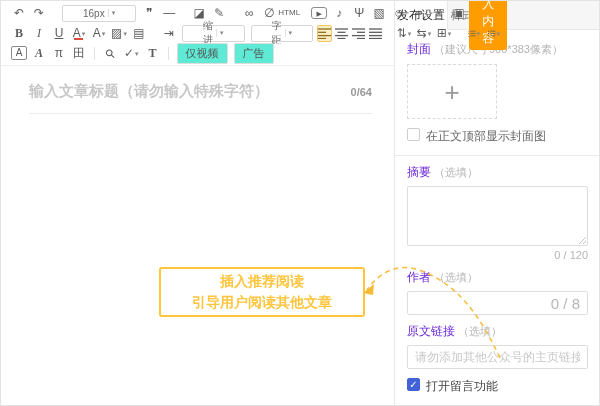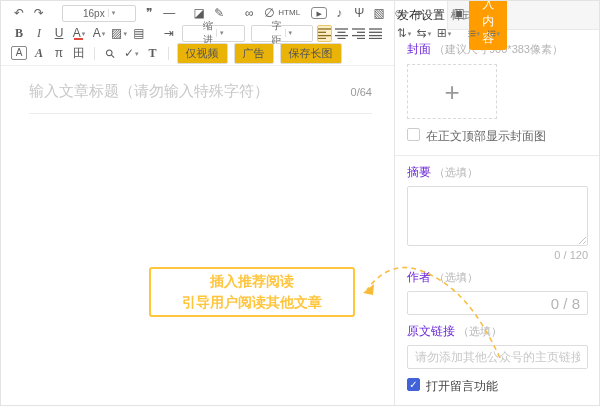--- a/index.html
+++ b/index.html
@@ -22,32 +22,32 @@
   .colorbar { display:inline-block; width:9px; height:2px; background:#e04a3a; position:absolute; bottom:2px; left:3px; }
   .rel { position:relative; }
   .caret { font-size:7px; color:#888; margin-left:1px; }
   .tsep { width:1px; height:13px; background:#e2e2e2; margin:0 5px; }
   .tselect { display:inline-flex; align-items:center; height:17px; border:1px solid #d6d6d6; border-radius:2px; padding:0 20px; font-size:10px; color:#666; margin:0 3px; cursor:pointer; }
   .tselect .caret { border-left:1px solid #e0e0e0; padding-left:3px; margin-left:3px; }
   .spacer { flex:1; }
   .import-btn { background:#ff9c00; color:#fff; border:none; border-radius:3px; font-size:12px; padding:3px 13px; margin-right:4px; cursor:pointer; font-family:inherit; }
   .align-ic { display:inline-flex; align-items:center; justify-content:center; width:19px; height:17px; margin:0 1px; border:1px solid transparent; border-radius:2px; cursor:pointer; }
   .align-ic.active { background:#fdeec3; border-color:#eec66a; }
-  .tbtn { border:1px solid #dcdcdc; background:#eab308; color:#555; font-size:11px; padding:2px 8px; border-radius:2px; margin:0 3px; cursor:pointer; font-family:inherit; }
+  .tbtn { border:1px solid #dcdcdc; background:#5eead4; color:#555; font-size:11px; padding:2px 8px; border-radius:2px; margin:0 3px; cursor:pointer; font-family:inherit; }
 
   
   .title-block { padding:16px 22px 0 28px; }
-  .title-row { display:flex; align-items:baseline; }
+  .title-row { display:flex; align-items:baseline;font-weight:bold; }
   .title-ph { flex:1; font-size:15px; color:#c7c7c7; }
   .title-count { font-size:11px; color:#999; }
   .title-divider { border-bottom:1px solid #ededed; margin-top:12px; }
   .canvas { flex:1; background:#fff; }
 
   
-  .tooltip { position:absolute; left:148px; top:266px; width:206px; height:50px; background:#fff; border:2px solid #ffc53d; border-radius:3px; display:flex; flex-direction:column; align-items:center; justify-content:center; color:#ffc53d; font-size:14px; font-weight:bold; line-height:21px; z-index:40; }
+  .tooltip { position:absolute; left:158px; top:266px; width:206px; height:50px; background:#fff; border:2px solid #ffc53d; border-radius:3px; display:flex; flex-direction:column; align-items:center; justify-content:center; color:#ffc53d; font-size:14px; font-weight:bold; line-height:21px; z-index:40; }
 
   
   .panel { width:205px; height:100%; display:flex; flex-direction:column; background:#fff; }
   .tabs { height:29px; background:#f6f6f7; border-bottom:1px solid #e8e8e8; display:flex; flex-shrink:0; }
   .tab { width:53px; text-align:center; line-height:29px; font-size:12px; color:#808080; cursor:pointer; }
   .tab.active { background:#fff; color:#333; border-right:1px solid #e8e8e8; margin-bottom:-1px; }
   .panel-body { flex:1; padding:6px 12px 0 12px; overflow:hidden; font-size:12px; color:#555; }
   .lbl-row { display:flex; align-items:baseline; margin-top:8px; }
   .lbl-row.first { margin-top:5px; }
   .lbl { color:#6d28d9; font-size:12px; }
@@ -228,21 +228,20 @@
         <span class="tsep"></span>
         <span class="ticon rot45">⚲</span>
         <span class="ticon">
             <span>✓</span>
             <span class="caret">▾</span>
           </span>
         <span class="ticon serif-b">T</span>
         <span class="tsep"></span>
         <button class="tbtn">仅视频</button>
         <button class="tbtn">广告</button>
-        <button class="tbtn">保存长图</button>
       </div>
     </div>
 
     <div class="title-block">
       <div class="title-row">
         <span class="title-ph">输入文章标题（请勿输入特殊字符）</span>
         <span class="title-count">0/64</span>
       </div>
       <div class="title-divider"></div>
     </div>

